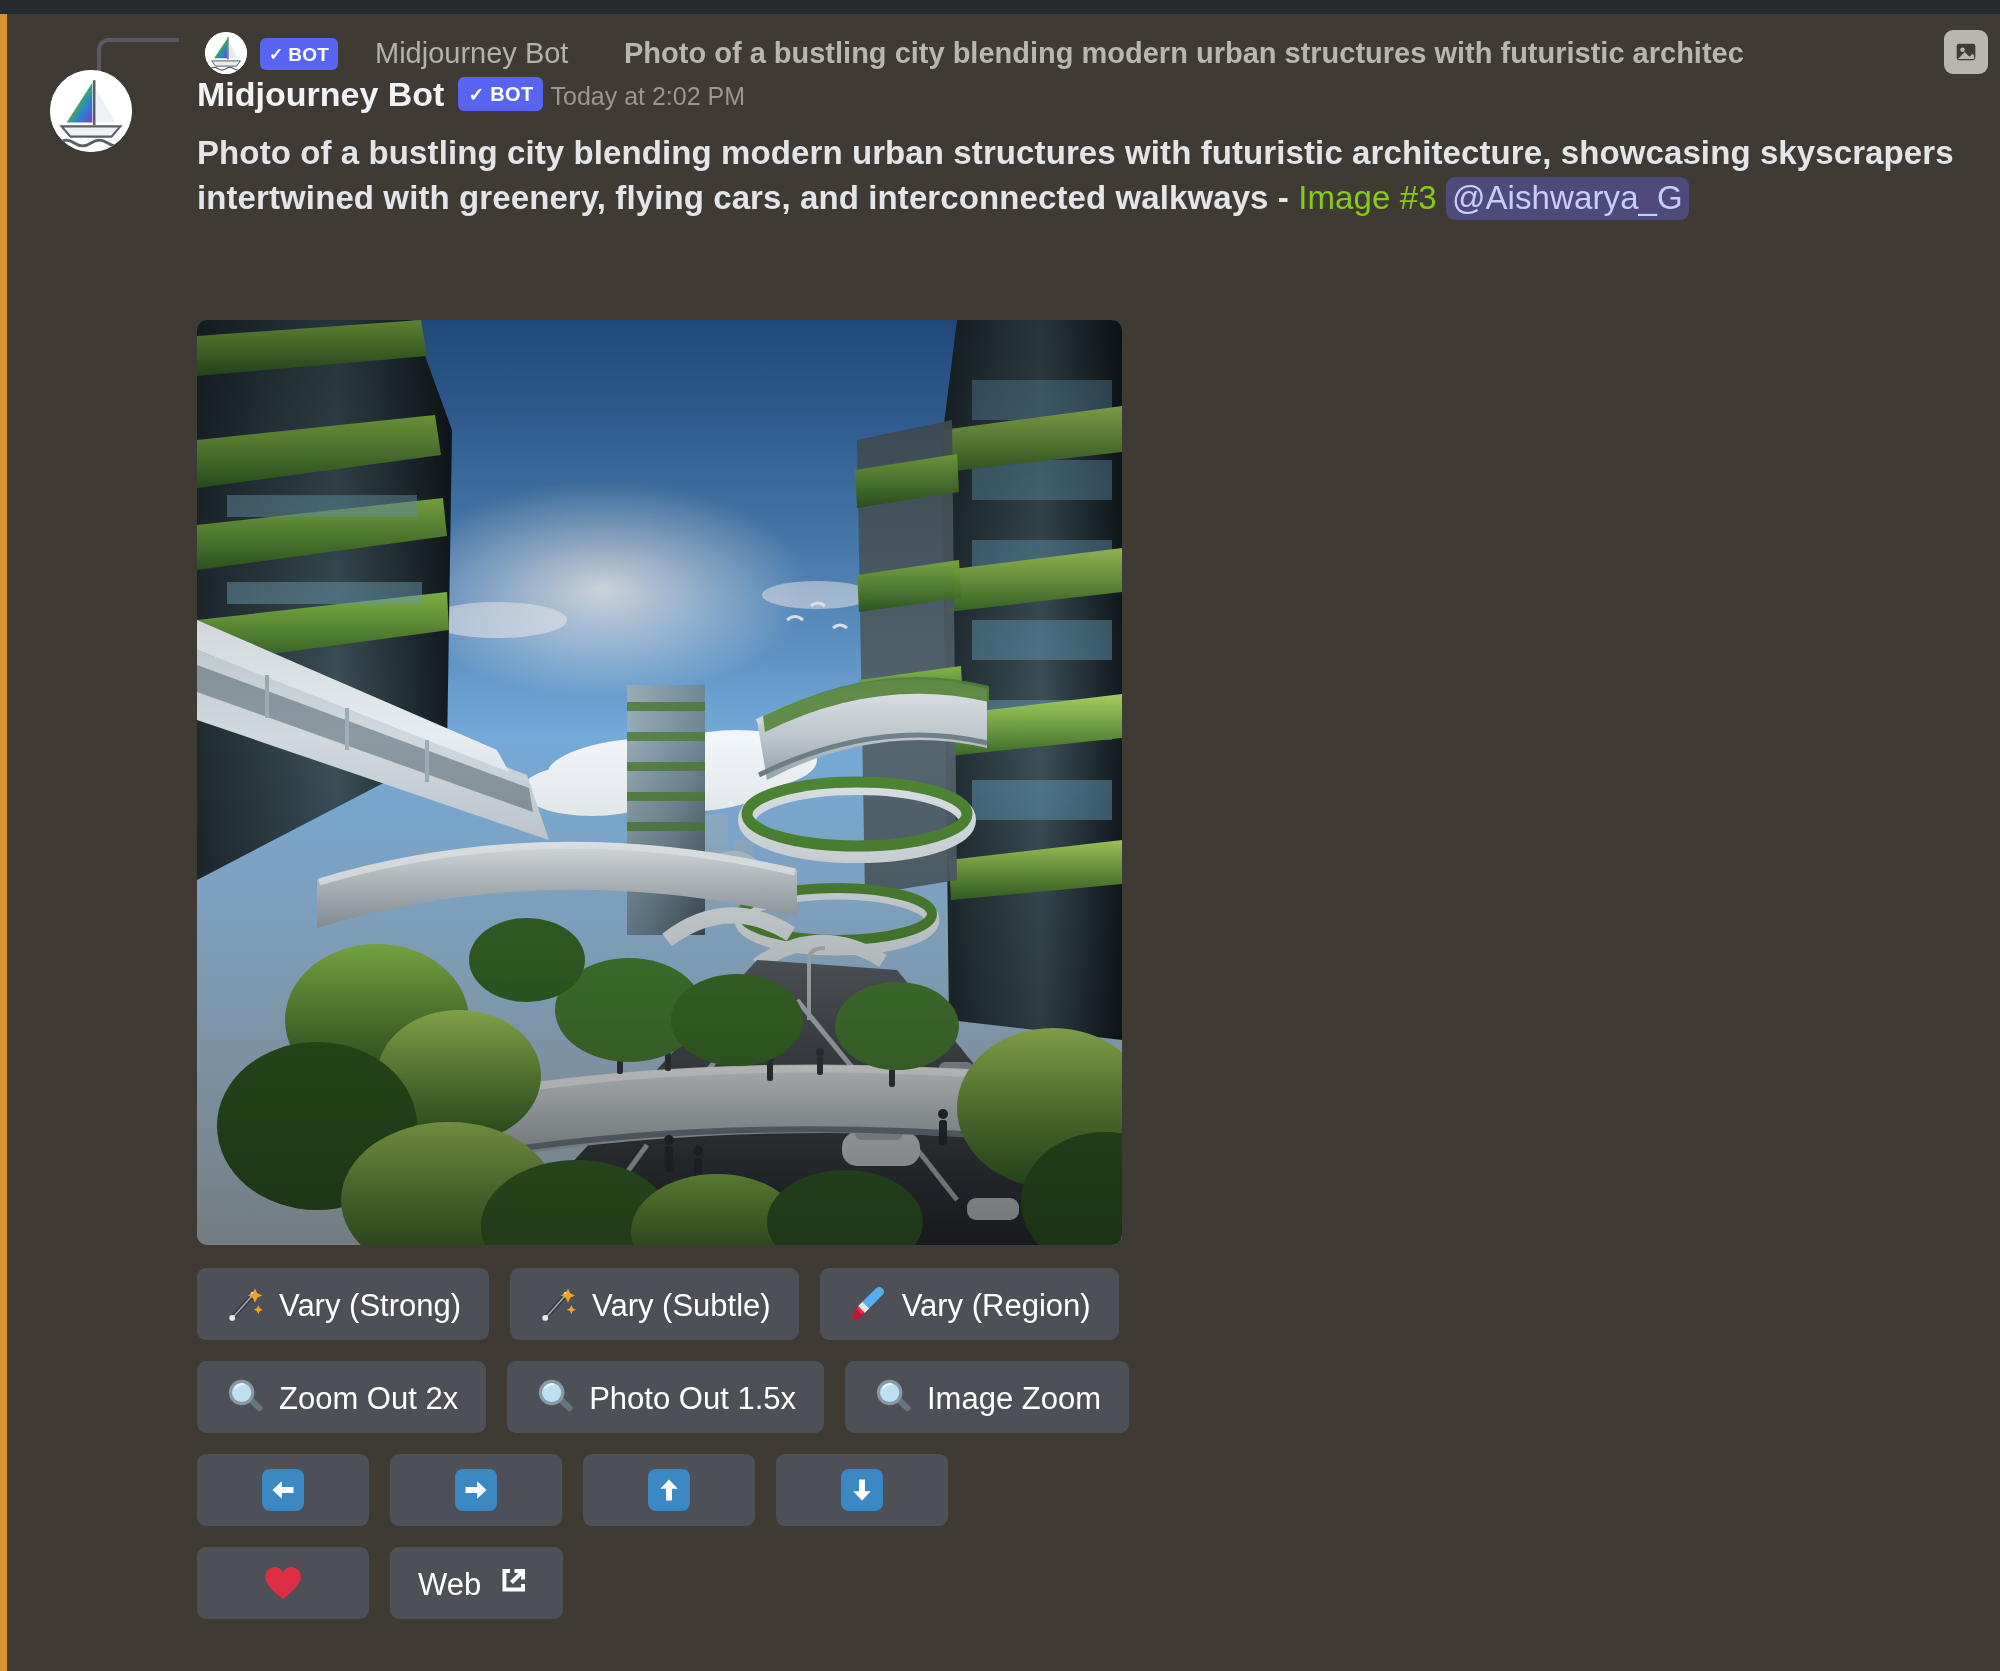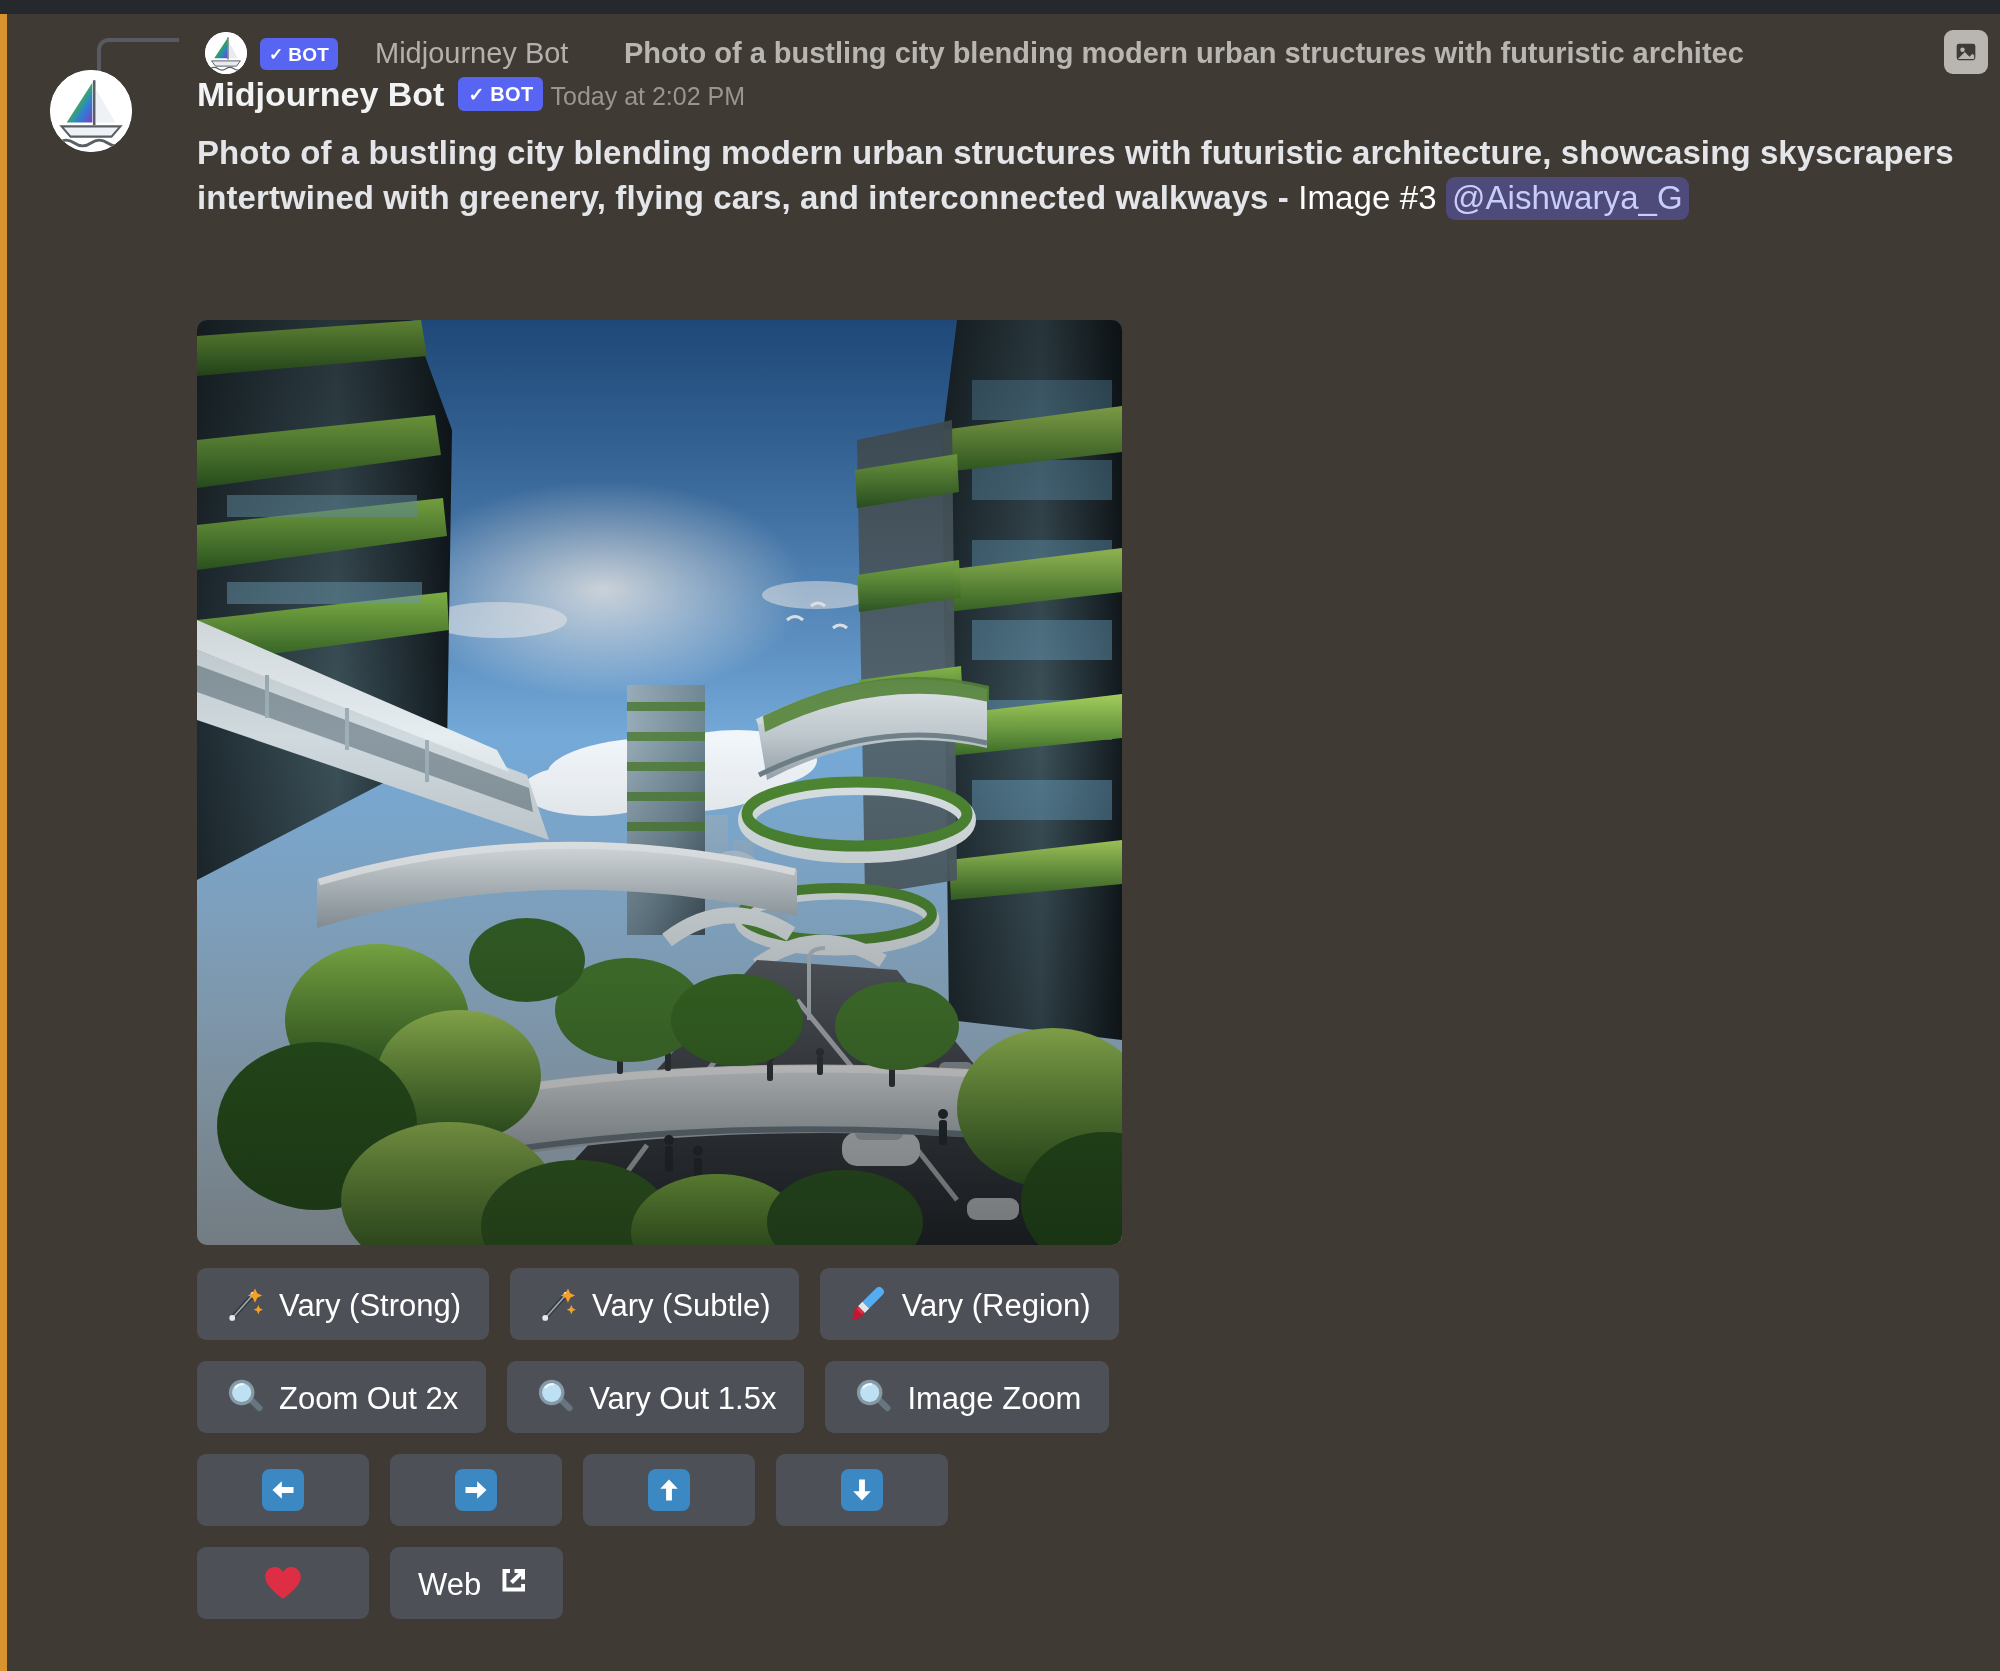--- a/index.html
+++ b/index.html
@@ -204,21 +204,21 @@
     font-size: 33px;
     font-weight: 700;
     line-height: 45px;
     color: #e3e5e8;
     width: 1760px;
     letter-spacing: 0.1px;
   }
 
   .msg-text .plain {
     font-weight: 400;
-    color: #ffffff;
+    color: #84cc16;
   }
 
   .mention {
     background: #4e4a7a;
     color: #c9cdfb;
     border-radius: 9px;
     padding: 2px 6px 4px 6px;
     font-weight: 400;
   }
 
@@ -642,21 +642,21 @@
 
       <div class="btn">
         <span class="emoji">
           <svg viewBox="0 0 36 36" width="40" height="40" aria-hidden="true">
             <path d="M20 21 l4 -4 9 9 q2 2 0 4 q-2 2 -4 0 Z" fill="#66757f"></path>
             <circle cx="15" cy="14" r="11.5" fill="#8899a6"></circle>
             <circle cx="15" cy="14" r="8.6" fill="#bde0f3"></circle>
             <path d="M9 10 q3 -4 8 -3.4" stroke="#ffffff" stroke-width="2" fill="none" opacity="0.8"></path>
           </svg>
         </span>
-        <span class="label">Vary Out 1.5x</span>
+        <span class="label">Photo Out 1.5x</span>
       </div>
 
       <div class="btn">
         <span class="emoji">
           <svg viewBox="0 0 36 36" width="40" height="40" aria-hidden="true">
             <path d="M20 21 l4 -4 9 9 q2 2 0 4 q-2 2 -4 0 Z" fill="#66757f"></path>
             <circle cx="15" cy="14" r="11.5" fill="#8899a6"></circle>
             <circle cx="15" cy="14" r="8.6" fill="#bde0f3"></circle>
             <path d="M9 10 q3 -4 8 -3.4" stroke="#ffffff" stroke-width="2" fill="none" opacity="0.8"></path>
           </svg>

